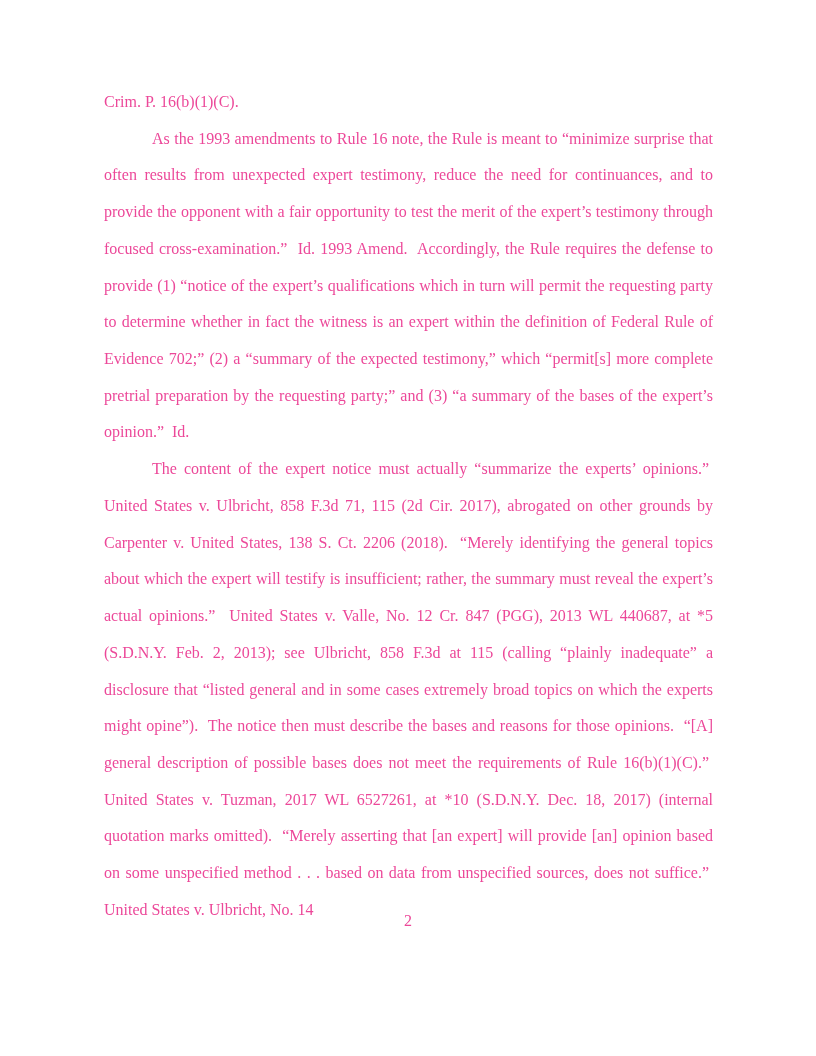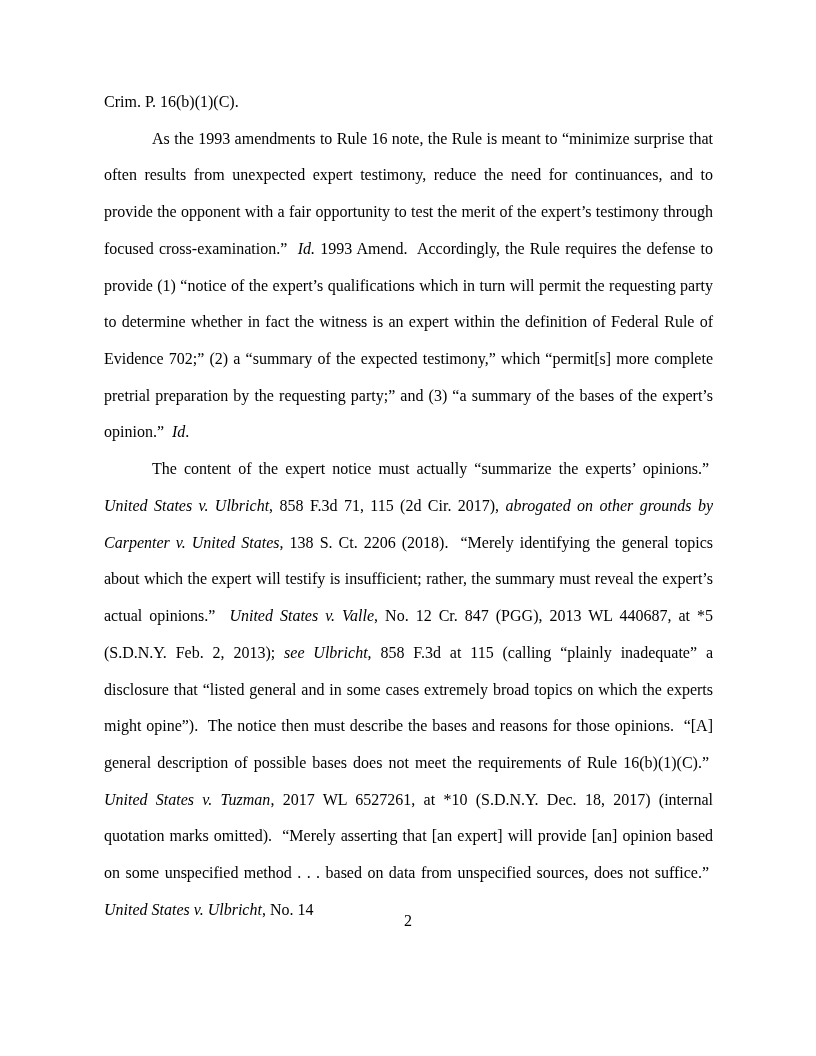--- a/index.html
+++ b/index.html
@@ -7,40 +7,39 @@
     padding: 0;
     background: #ffffff;
   }
   .page {
     position: relative;
     width: 816px;
     height: 1056px;
     background: #ffffff;
     overflow: hidden;
     font-family: "Liberation Serif", "DejaVu Serif", serif;
-    color: #000000;
+    color: #ec4899;
   }
   .content {
     position: absolute;
     left: 104px;
     top: 84px;
     width: 609px;
     font-size: 16px;
     line-height: 36.72px;
     text-align: justify;
   }
   .content p {
     margin: 0;
     padding: 0;
   }
   .content p.indent {
     text-indent: 48px;
   }
   .italic {
-    font-style: italic;
   }
   .footer {
     position: absolute;
     top: 912px;
     left: 0;
     width: 816px;
     text-align: center;
     font-size: 16px;
     line-height: 18px;
   }

